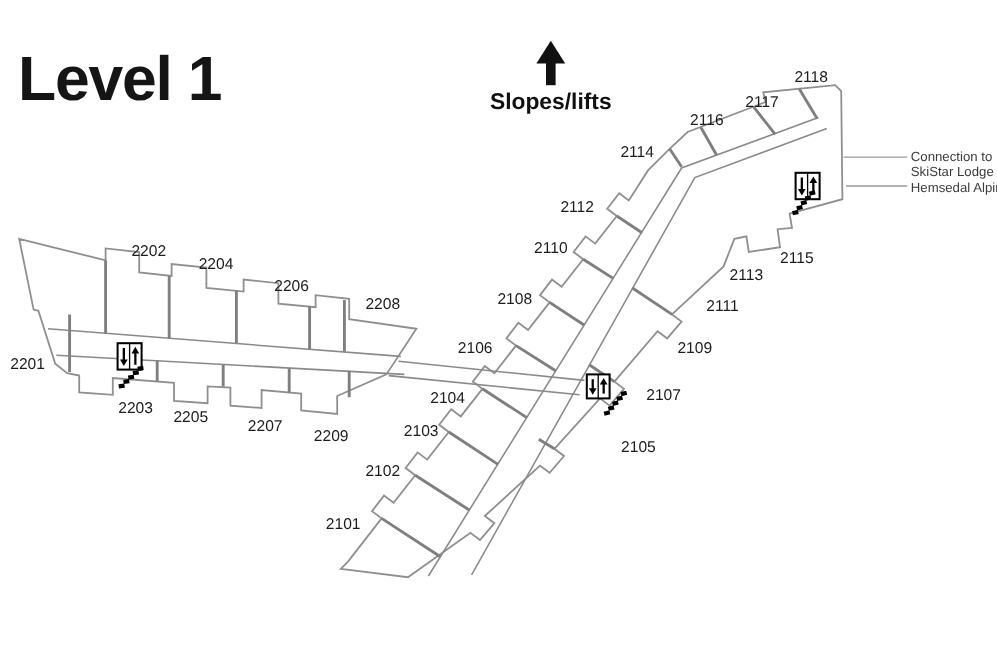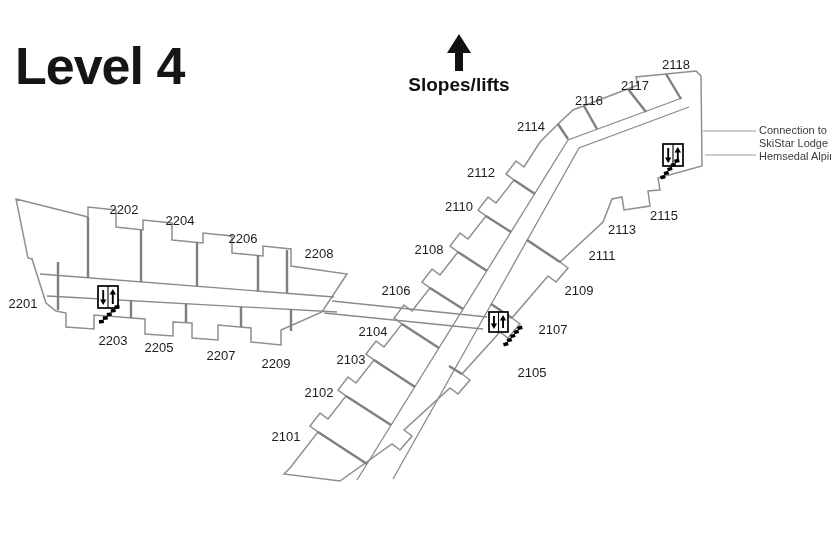--- a/index.html
+++ b/index.html
@@ -17,21 +17,21 @@
   .conn{font:11px "Liberation Sans",sans-serif;fill:#3c3c3c;}
   .elev-box{fill:#ffffff;stroke:#000000;stroke-width:1.7;}
   .elev-mid{stroke:#000000;stroke-width:1.1;}
   .elev-arrow{stroke:#000000;stroke-width:1.9;}
 </style>
 </head>
 <body>
 
 <div class="page">
 
-  <div class="title">Level 4</div>
+  <div class="title">Level 1</div>
 
   <svg id="plan" width="831" height="555" viewBox="0 0 831 555">
 
     <path class="wall" d="M 16,199 L 88,217 L 88,207 L 116,210 L 116,227 L 143,230 L 143,220 L 172,223 L 172,240
          L 203,243 L 203,233 L 232,236 L 232,253 L 263,256 L 263,246 L 291,249 L 291,266
          L 347,274 L 322,312 L 281,330 L 281,345 L 251,342 L 251,328 L 218,325 L 218,340
          L 192,338 L 192,323 L 173,322 L 173,336 L 145,334 L 145,319 L 94,315 L 94,329
          L 66,327 L 66,313 L 56,311 L 46,303 L 32,259 L 28,258 Z"></path>
 
     <path class="wall" d="M 284,474 L 290,468 L 318,432 L 310,426 L 320,413 L 328,419 L 346,396 L 338,390

